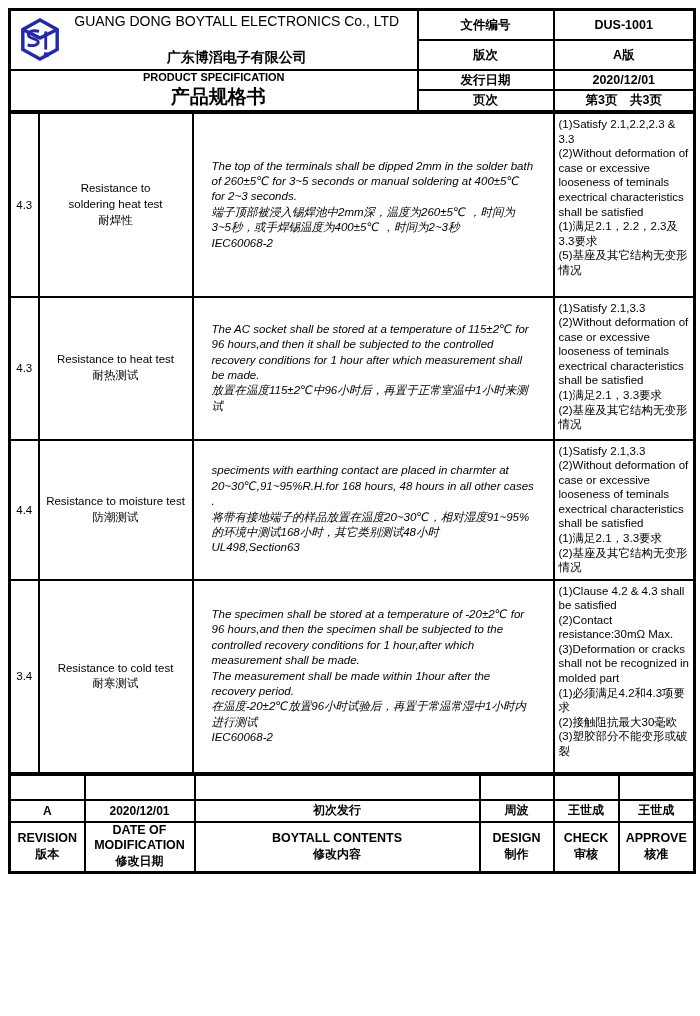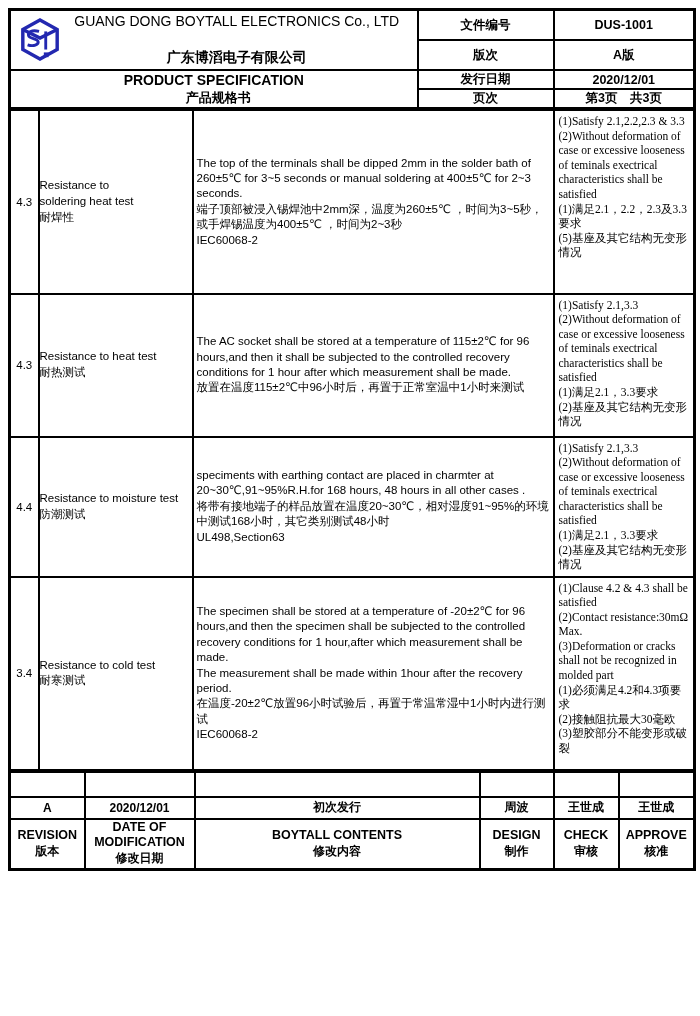--- a/index.html
+++ b/index.html
@@ -18,32 +18,32 @@
   .stack { margin-top: -2px; }
 
   
   .company-cell { vertical-align: middle; }
   .company-flex { display: flex; align-items: center; padding: 2px 4px 2px 8px; }
   .logo { width: 42px; height: 46px; flex: 0 0 42px; }
   .company-text { flex: 1; text-align: center; }
   .company-en { font-size: 14px; font-weight: normal; white-space: nowrap; }
   .company-cn { font-size: 14px; font-weight: bold; margin-top: 20px; }
   .title-cell { vertical-align: middle; }
-  .title-en { font-size: 14px; font-weight: bold; text-align: center; }
-  .title-cn { font-size: 13px; font-weight: bold; text-align: center; margin-top: 1px; margin-left: 9px; }
+  .title-en { font-size: 11px; font-weight: bold; text-align: center; }
+  .title-cn { font-size: 19px; font-weight: bold; text-align: center; margin-top: 1px; margin-left: 9px; }
   .flabel, .fvalue { text-align: center; vertical-align: middle; font-weight: bold; font-size: 12.5px; margin-left: 48px; }
 
   
   .clause-cell { text-align: center; vertical-align: middle; font-size: 11.5px; }
-  .name-cell   { vertical-align: middle; font-size: 11.5px;
+  .name-cell   { text-align: center; vertical-align: middle; font-size: 11.5px;
                  white-space: pre-line; line-height: 1.35; }
-  .desc-cell   { vertical-align: middle; font-size: 11.5px; padding: 4px 3px;
-                 white-space: pre-line; line-height: 1.34; }
+  .desc-cell   { vertical-align: middle; font-size: 11.5px; padding: 4px 18px;
+                 white-space: pre-line; line-height: 1.34; font-style: italic; }
   .crit-cell   { vertical-align: top; font-size: 11.5px; padding: 3px 4px;
-                 white-space: pre-line; line-height: 1.27; font-family: Liberation Serif, serif; }
+                 white-space: pre-line; line-height: 1.27; }
 
   
   .note-box { border: 3px solid #000; border-top-width: 2px; height: 135px;
               margin-top: -2px; padding: 3px 5px; }
   .note-label { font-size: 13px; font-weight: bold; }
 
   
   .rev-empty td { height: 25px; }
   .rev-data td { height: 22px; text-align: center; vertical-align: middle;
                  font-weight: bold; font-size: 12px; }

